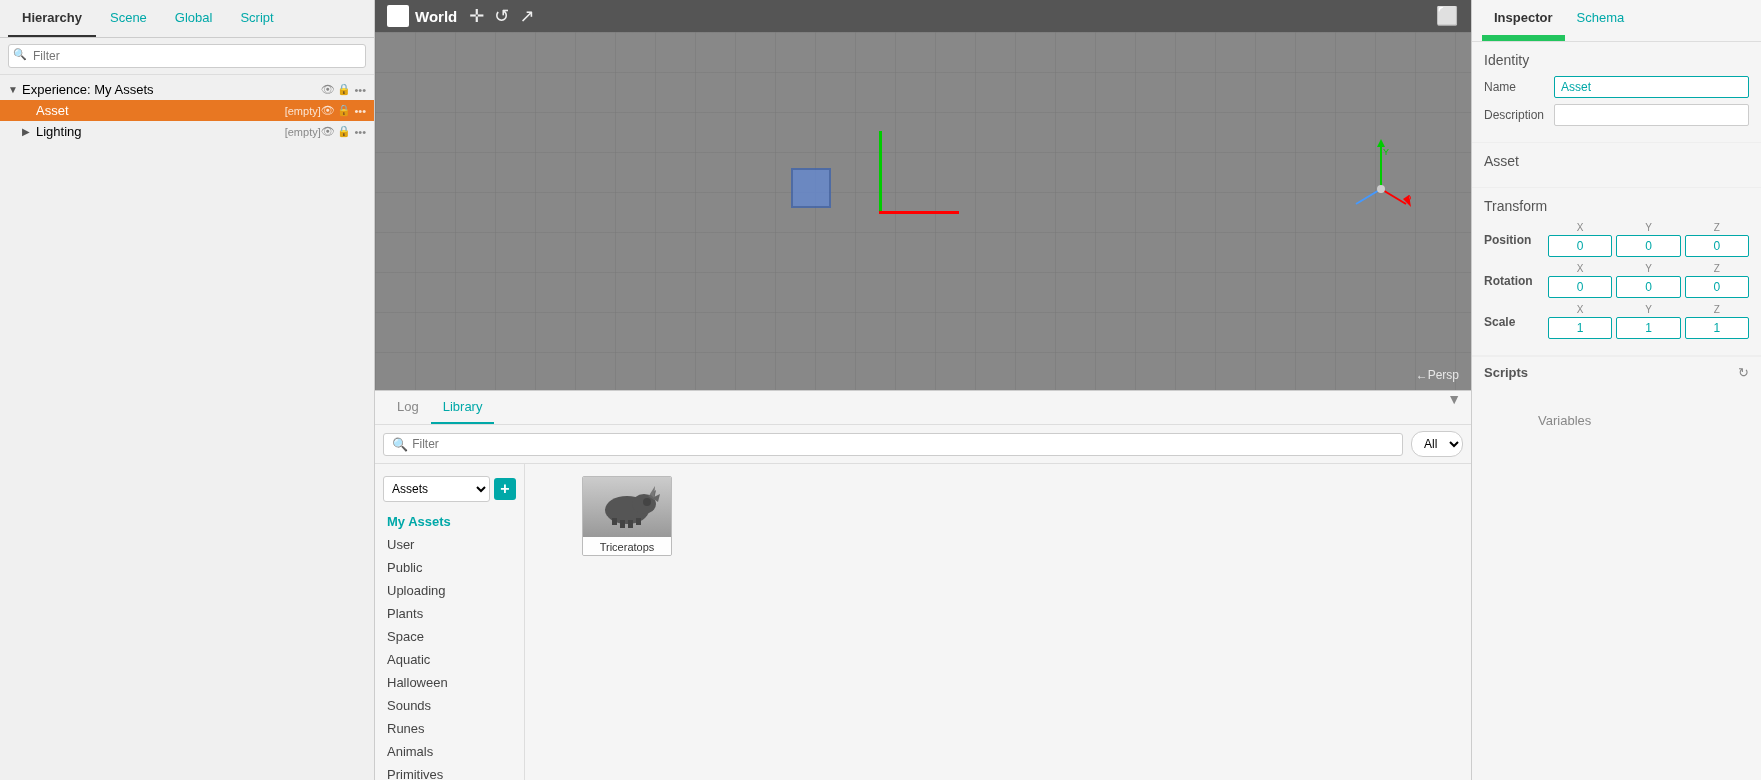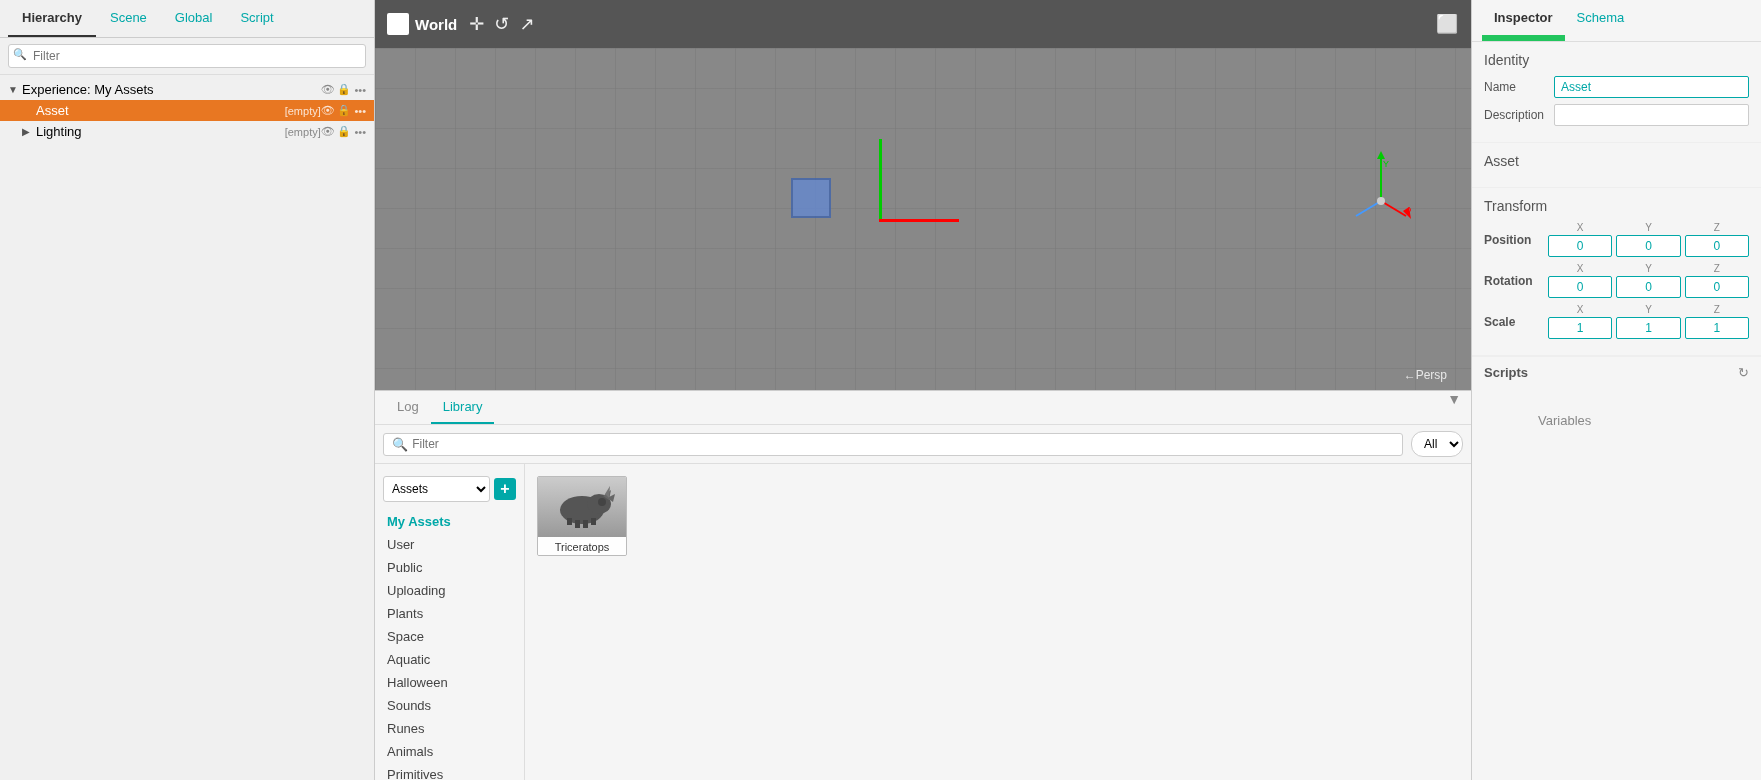--- a/index.html
+++ b/index.html
@@ -117,21 +117,21 @@
       display: flex;
       flex-direction: column;
       min-width: 0;
     }
 
     .viewport-header {
       background: #555;
       display: flex;
       align-items: center;
       padding: 0 12px;
-      height: 48px;
+      height: 32px;
       gap: 12px;
     }
     .viewport-header .world-title {
       display: flex;
       align-items: center;
       gap: 6px;
       color: white;
       font-size: 15px;
       font-weight: bold;
     }
@@ -208,21 +208,21 @@
       width: 40px;
       height: 40px;
       background: #6688cc;
       opacity: 0.85;
       border: 2px solid #4466aa;
     }
 
     .persp-label {
       position: absolute;
       bottom: 8px;
-      right: 24px;
+      right: 12px;
       color: rgba(255,255,255,0.8);
       font-size: 12px;
     }
 
     
     .bottom-panel {
       height: 390px;
       background: #f5f5f5;
       display: flex;
       flex-direction: column;
@@ -250,20 +250,21 @@
       margin-left: auto;
       cursor: pointer;
       color: #888;
       font-size: 14px;
     }
 
     .bottom-content {
       flex: 1;
       display: flex;
       overflow: hidden;
+      gap: 45px;
     }
 
     .library-sidebar {
       width: 150px;
       min-width: 150px;
       background: #f5f5f5;
       border-right: 1px solid #ddd;
       display: flex;
       flex-direction: column;
       padding: 8px 0;

